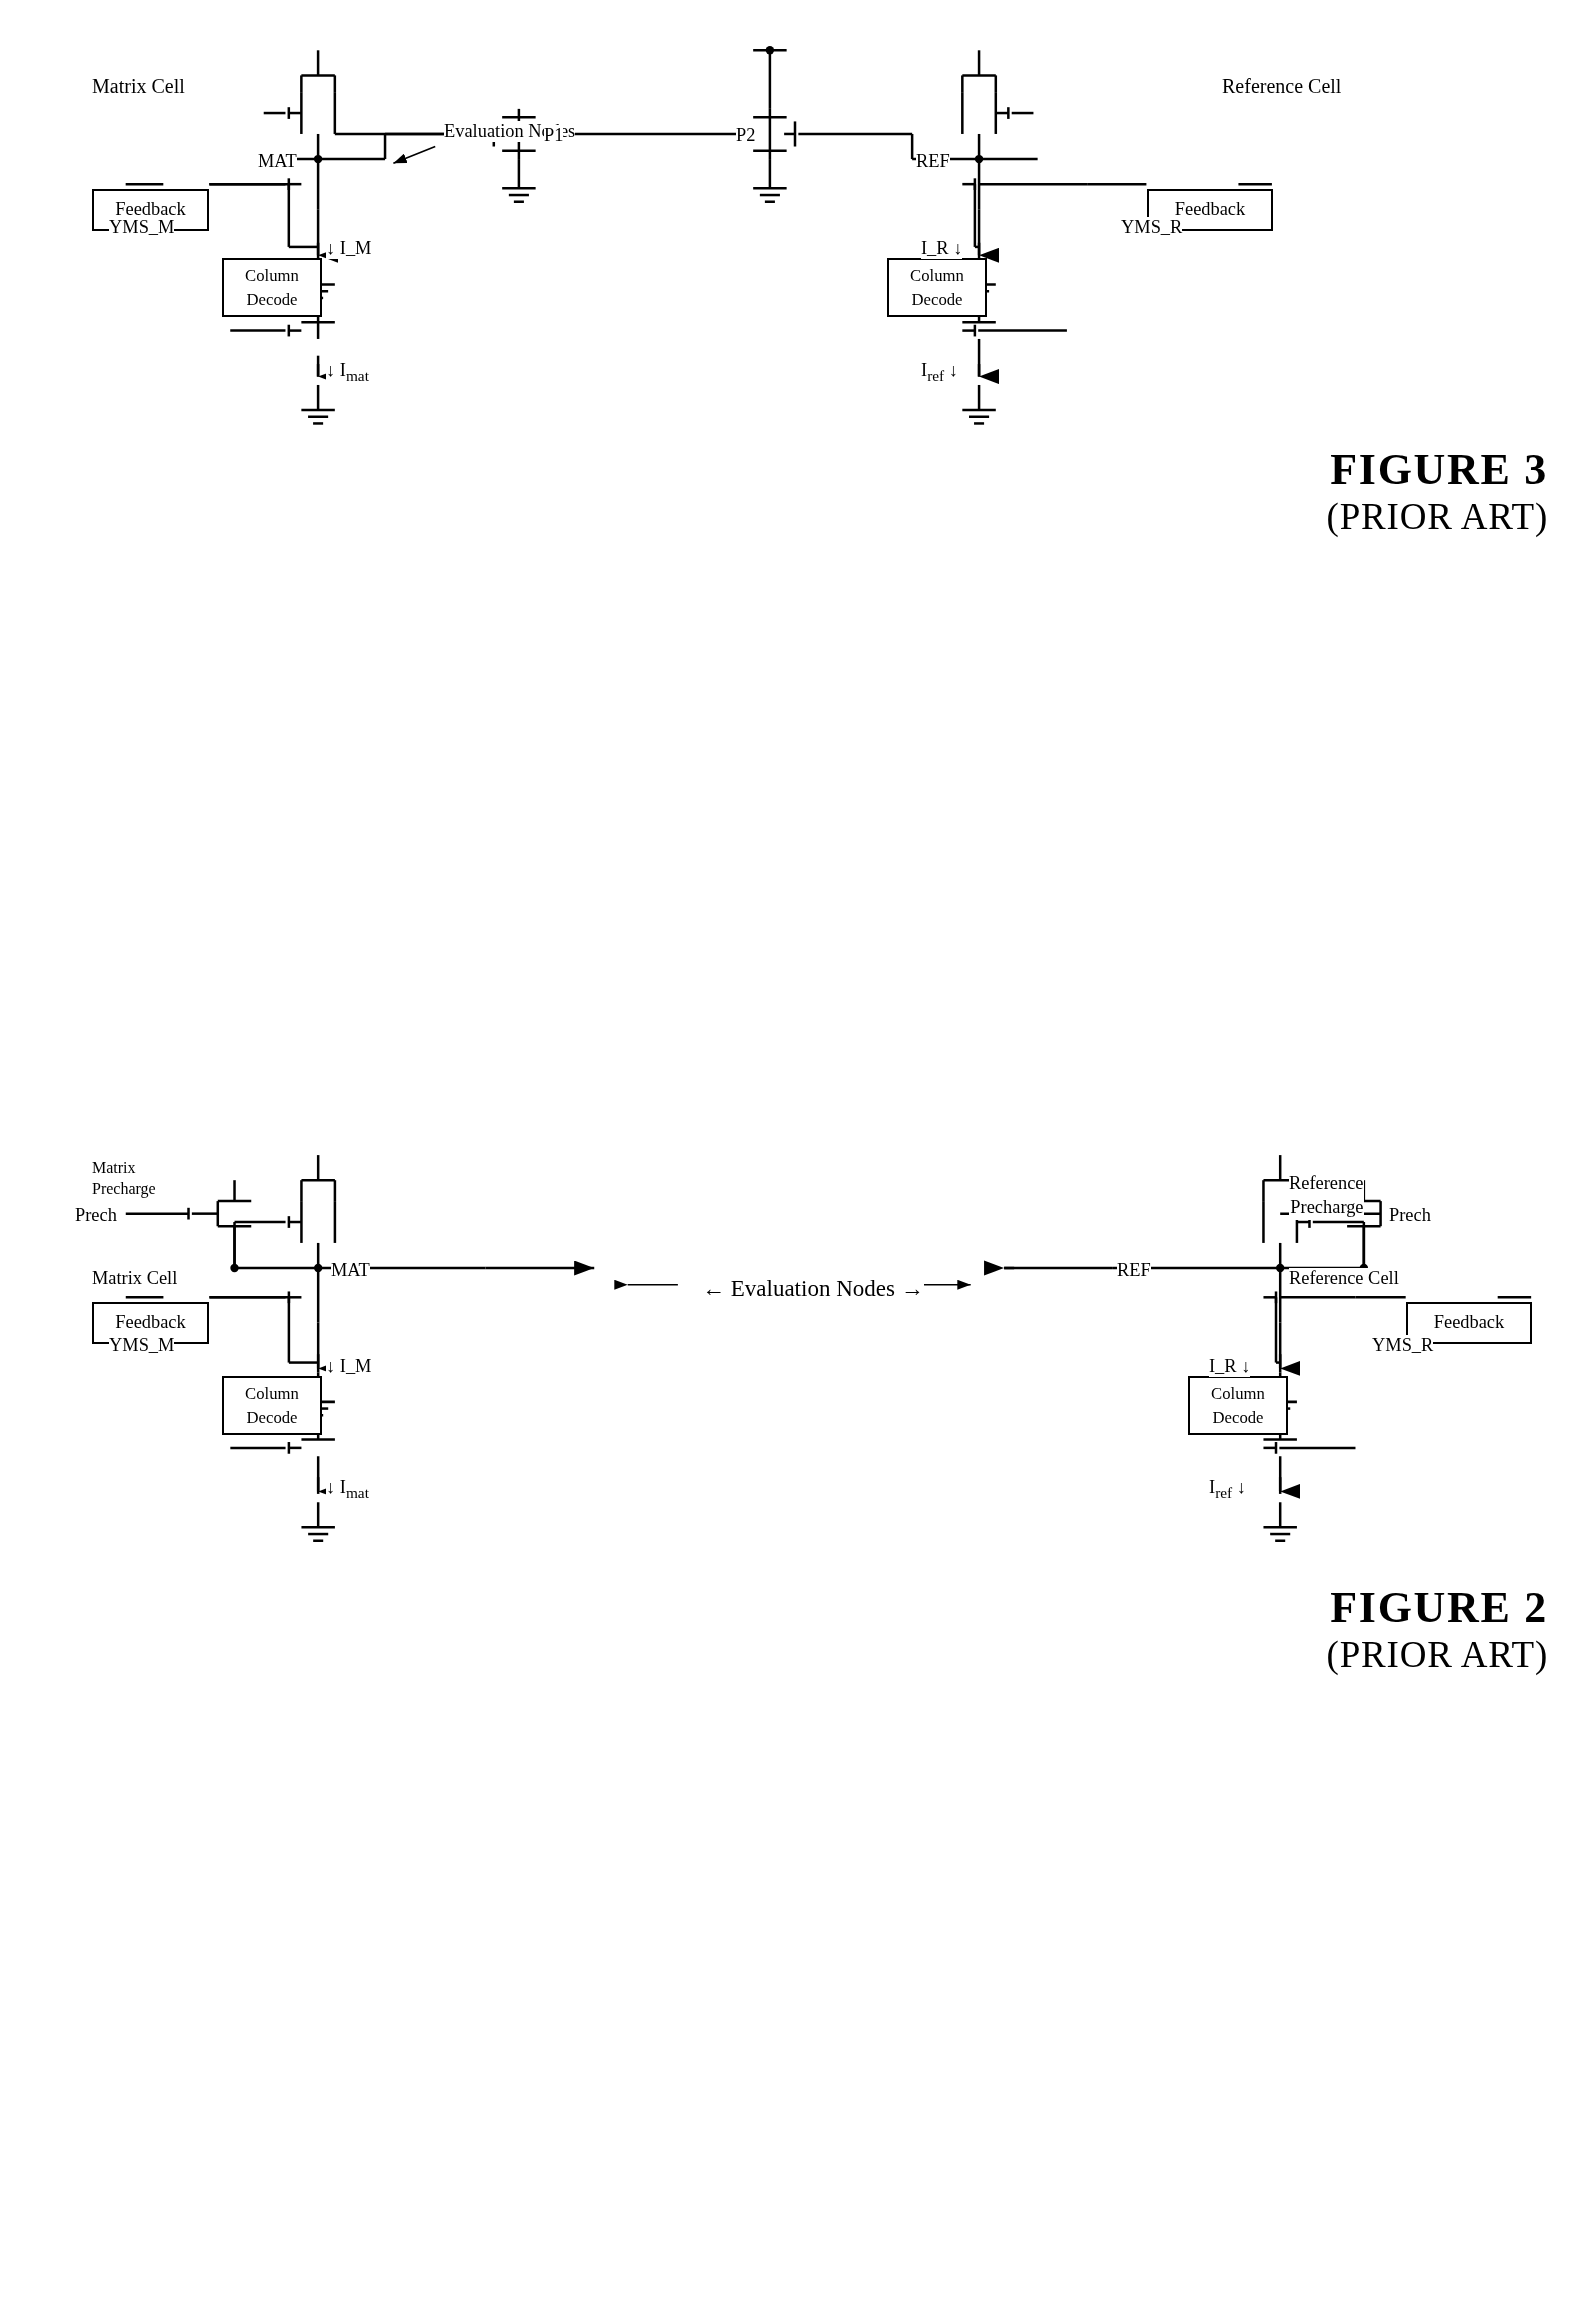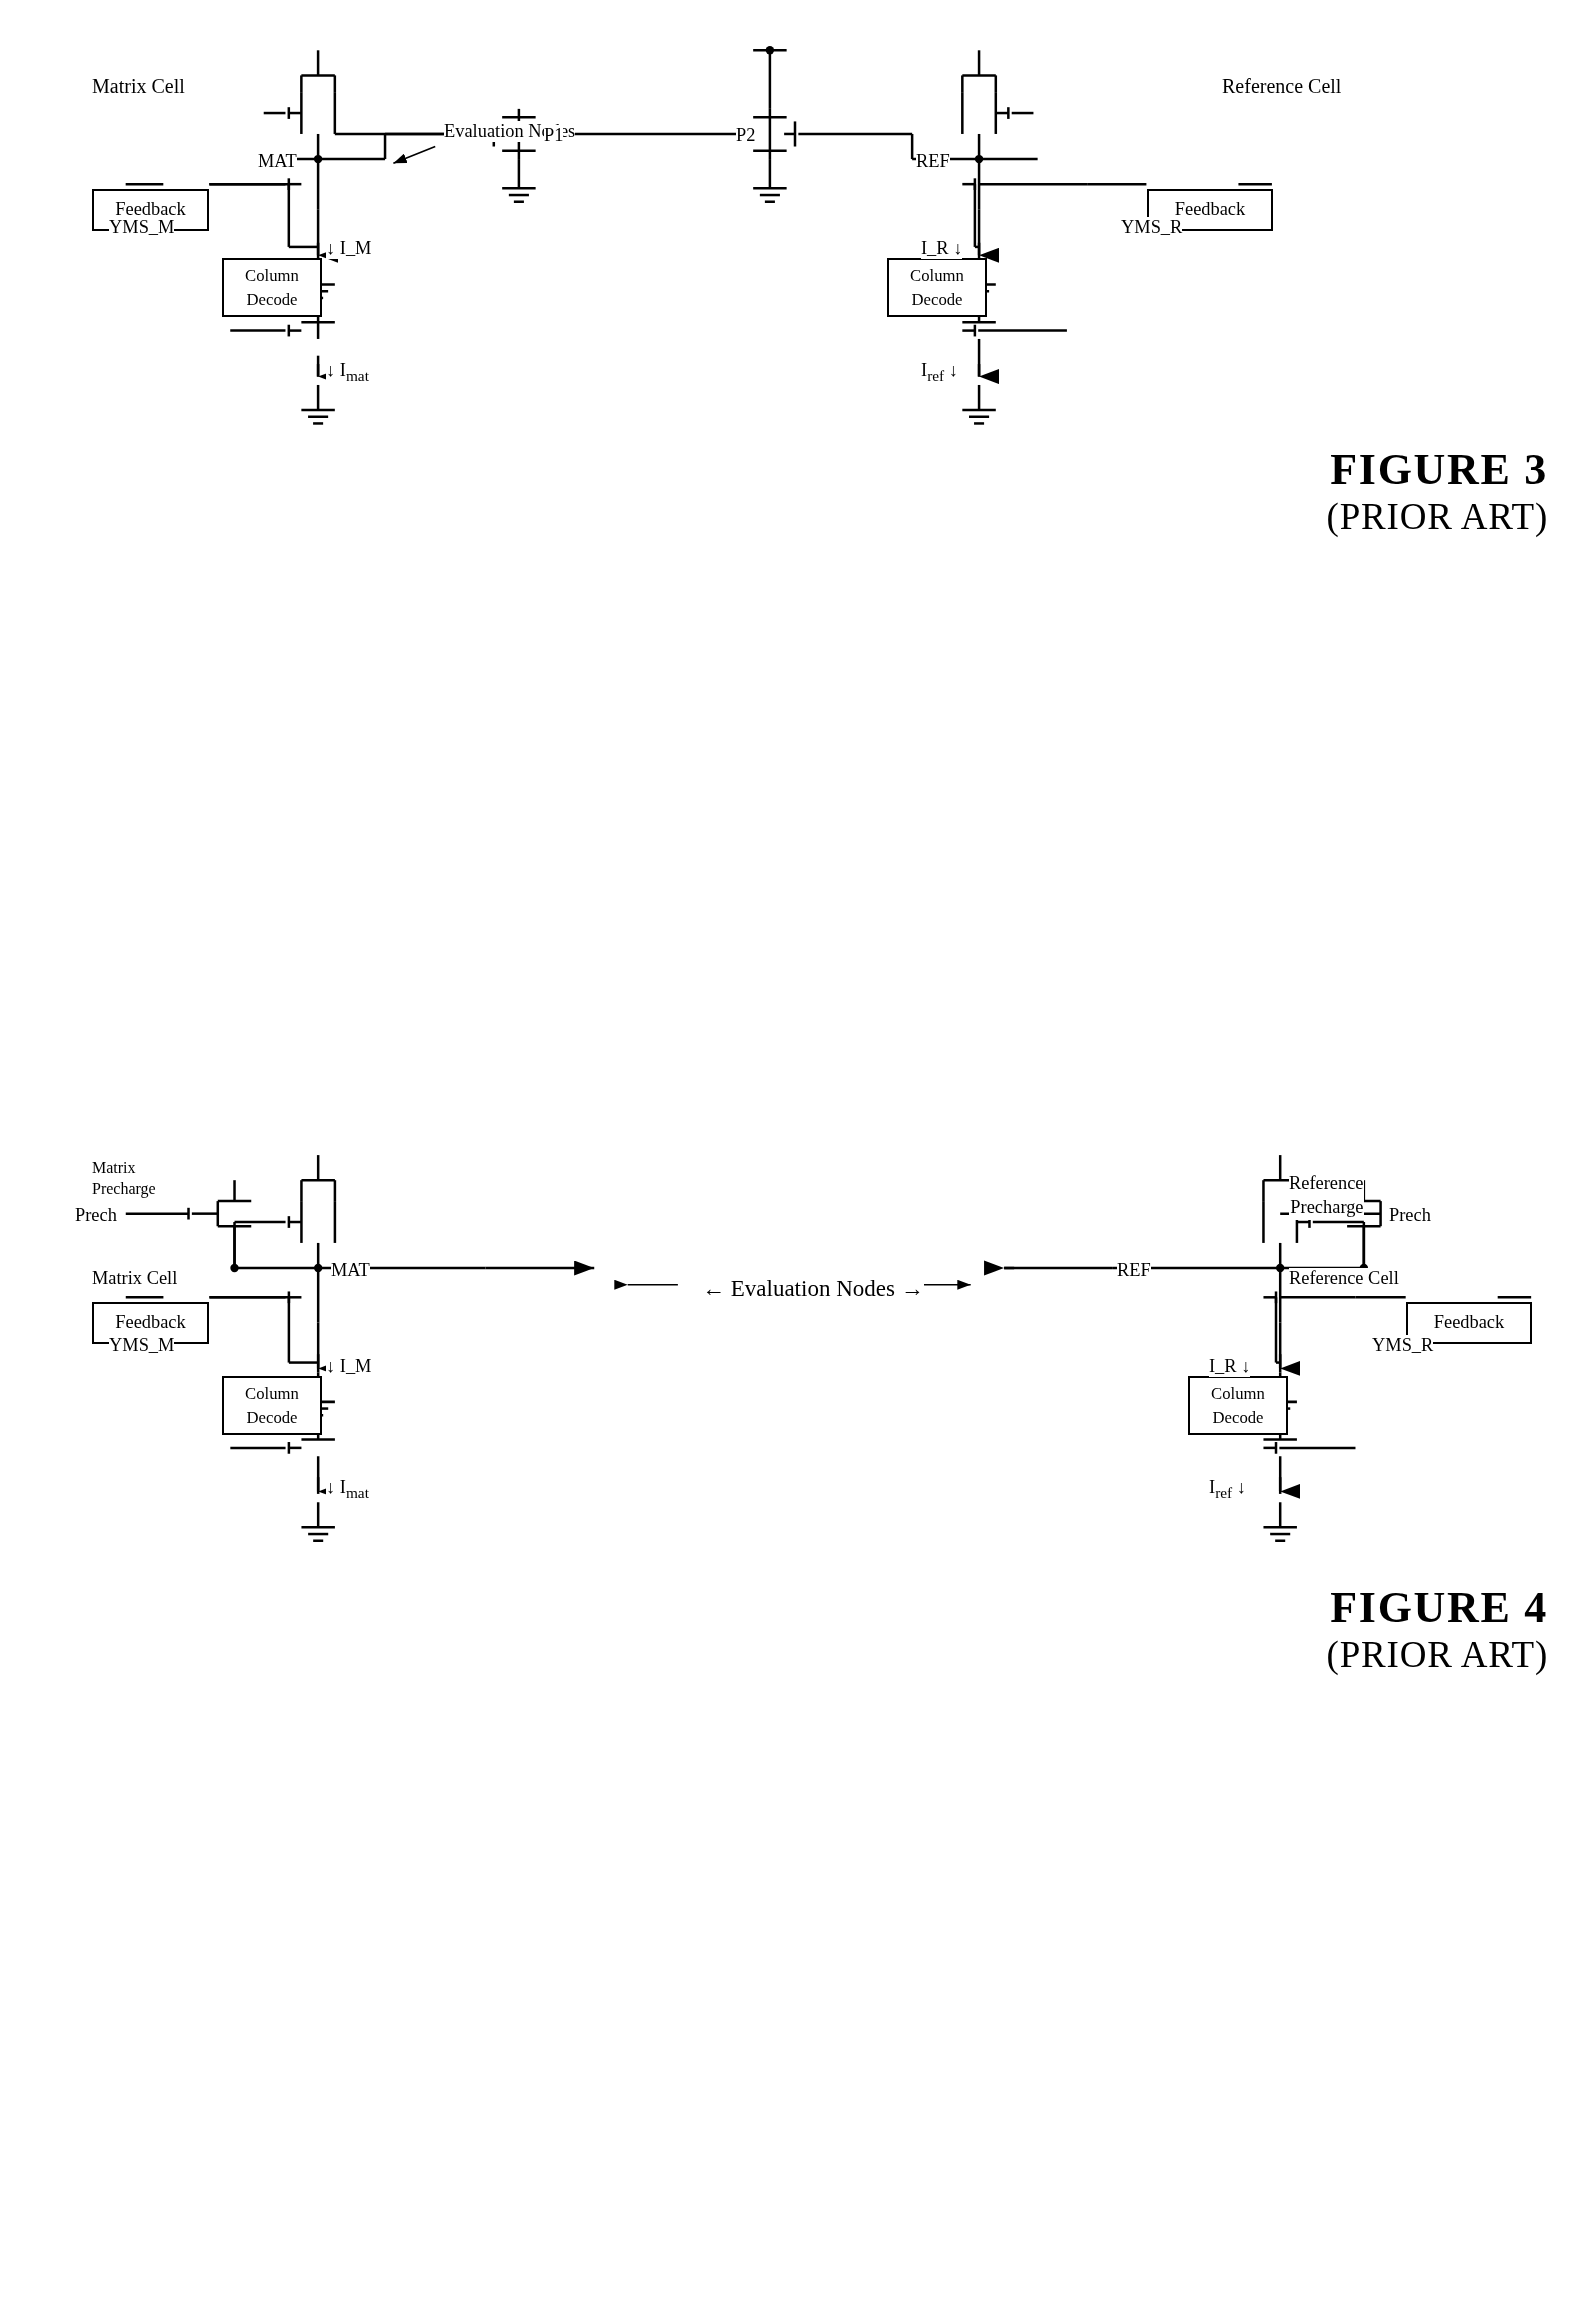--- a/index.html
+++ b/index.html
@@ -577,21 +577,21 @@
         ↓ I<sub>mat</sub>
       </div>
 
       <div class="label" style="left:1167px; top:347px; font-size:18.4px;">
         I<sub>ref</sub> ↓
       </div>
     </div>
 
     <div class="figure-caption" style="margin-top:16.7px;">
       <div class="fig-number">
-        <span>FIGURE 4</span>
+        <span>FIGURE 2</span>
       </div>
       <div class="fig-subtitle">
         <span>(PRIOR ART)</span>
       </div>
     </div>
   </div>
 
 </div>
 
 

